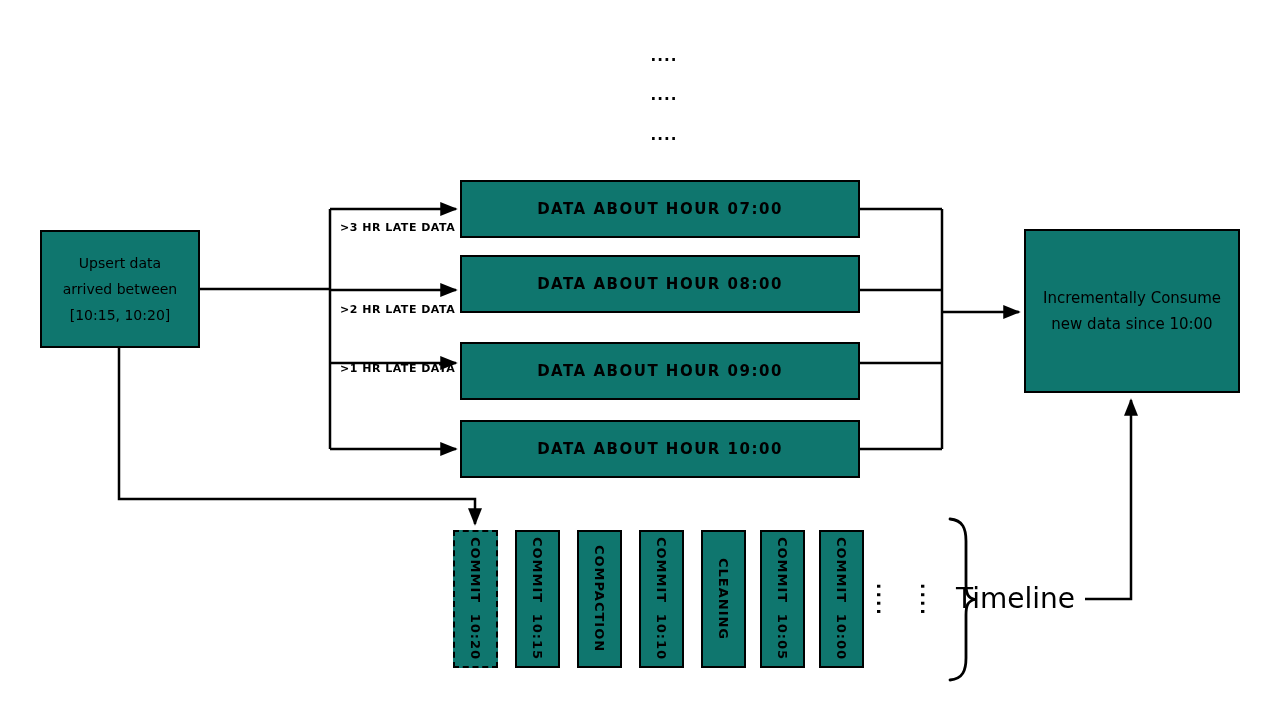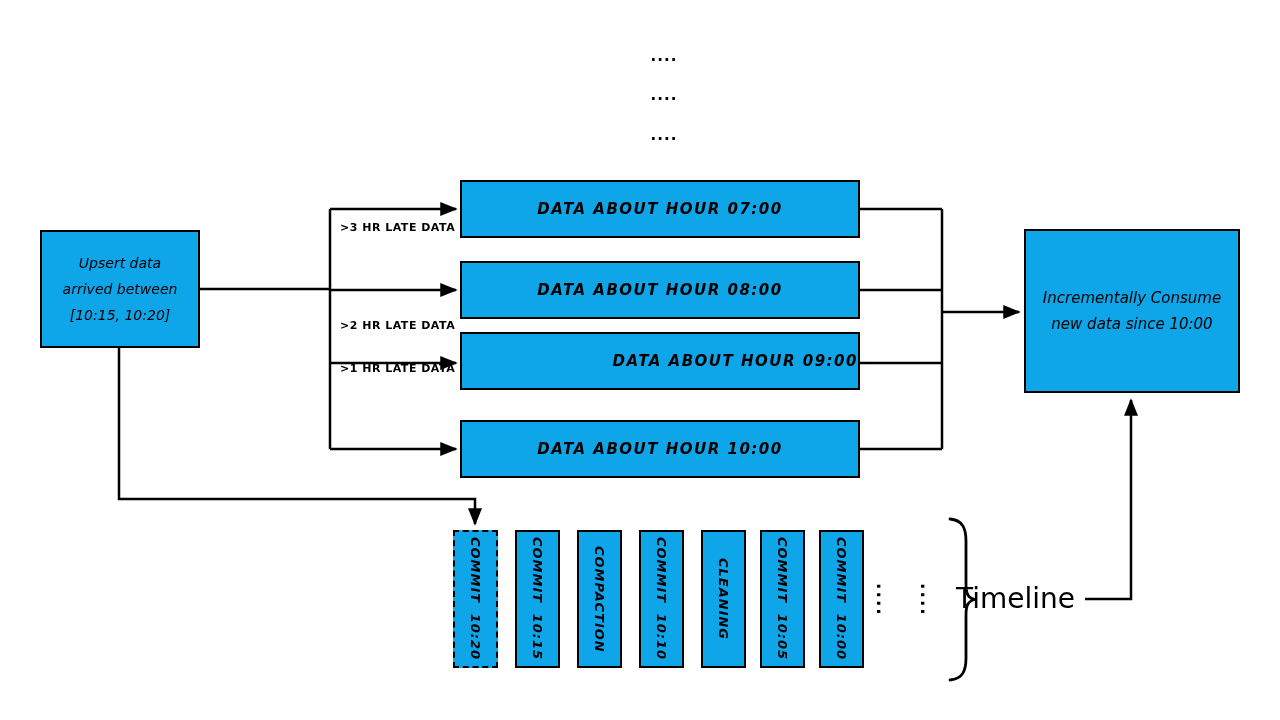--- a/index.html
+++ b/index.html
@@ -18,55 +18,54 @@
   }
   #connector-layer {
     position: absolute;
     left: 0; top: 0;
     width: 1280px; height: 720px;
   }
   .node {
     position: absolute;
     box-sizing: border-box;
     border: 2.5px solid #000000;
-    background: #0ea5e9;
+    background: #0f766e;
     display: flex;
     align-items: center;
     justify-content: center;
     text-align: center;
-    font-style: italic;
   }
   .stack { display: flex; flex-direction: column; align-items: center; }
   
   #source-box { left: 40px; top: 230px; width: 160px; height: 118px; }
   #source-box span { font-size: 14px; line-height: 26px; white-space: nowrap; }
   
   .hour-box { left: 460px; width: 400px; height: 58px; }
   .hour-box span {
     font-size: 15px; font-weight: bold; letter-spacing: 1.5px; white-space: nowrap;
   }
   #hour-box-0 { top: 180px; }
-  #hour-box-1 { top: 261px; }
-  #hour-box-2 { top: 332px; justify-content: flex-end; }
+  #hour-box-1 { top: 255px; }
+  #hour-box-2 { top: 342px; }
   #hour-box-3 { top: 420px; }
   
   #consumer-box { left: 1024px; top: 229px; width: 216px; height: 164px; }
   #consumer-box span { font-size: 15px; line-height: 26px; white-space: nowrap; }
   
   .late-label {
     position: absolute;
     left: 340px;
     font-size: 11px;
     font-weight: bold;
     letter-spacing: 0.5px;
     white-space: nowrap;
     margin-top: 33px;
   }
   #late-label-0 { top: 188px; }
-  #late-label-1 { top: 286px; }
+  #late-label-1 { top: 270px; }
   #late-label-2 { top: 329px; }
   
   .timeline-box {
     top: 530px; width: 45px; height: 138px;
   }
   .timeline-box.dashed { border-style: dashed; }
   .timeline-box span {
     writing-mode: vertical-rl;
     text-orientation: mixed;
     font-size: 13px;

